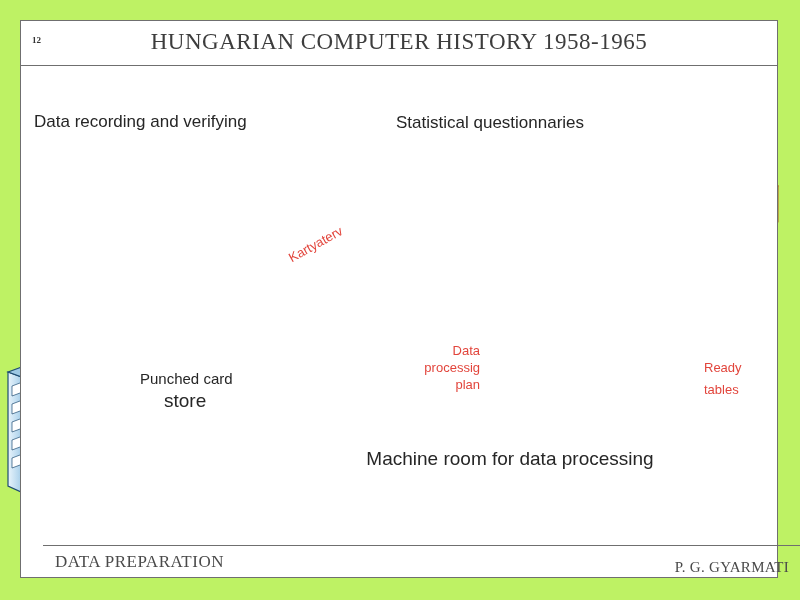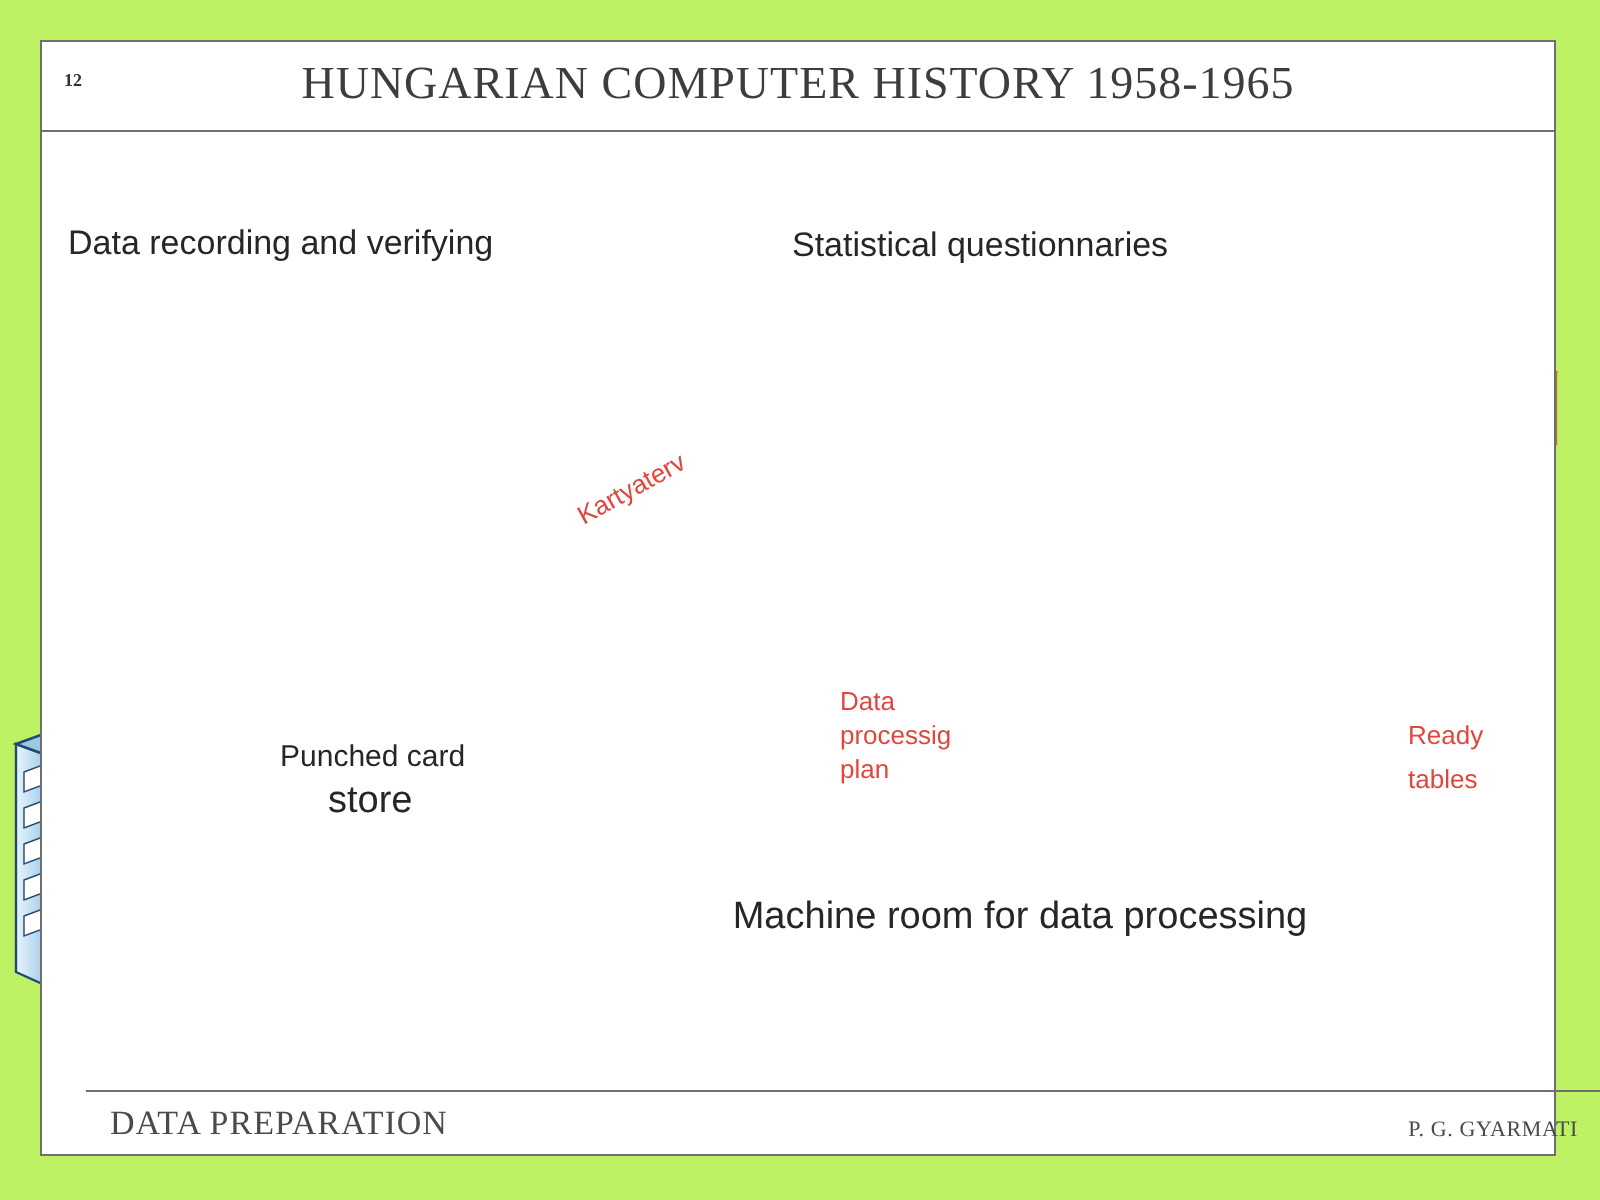--- a/index.html
+++ b/index.html
@@ -17,26 +17,26 @@
              font-size:9px;font-weight:bold;color:#333;}
   .title-text{position:absolute;left:0;top:9px;width:758px;text-align:center;
               font-family:"Liberation Serif",serif;font-size:23px;letter-spacing:.5px;
               color:#3d3d3d;white-space:nowrap;}
 
   .footer-bar{position:absolute;left:20px;top:545px;width:758px;height:33px;
               border-top:1px solid #6f6f6f;box-sizing:border-box;margin-left:23px;}
   .footer-left{position:absolute;left:12px;top:6px;font-family:"Liberation Serif",serif;
                font-size:17px;color:#4a4a4a;letter-spacing:.5px;}
   .footer-right{position:absolute;right:12px;top:13px;font-family:"Liberation Serif",serif;
-                font-size:11px;color:#4a4a4a;letter-spacing:.3px;}
+                font-size:15px;color:#4a4a4a;letter-spacing:.3px;}
 
   
   .lbl{position:absolute;color:#262626;font-size:17px;line-height:1.15;white-space:pre;}
   .lbl-red{position:absolute;color:#e2453c;font-size:13px;line-height:1.18;
-           text-align:left;white-space:pre;font-weight:400;}
+           text-align:right;white-space:pre;font-weight:400;}
 
   .artwork{position:absolute;left:0;top:0;width:800px;height:600px;
            pointer-events:none;}
 
   .machine-room-label{position:absolute;left:260px;top:448px;width:500px;
       text-align:center;font-size:19px;color:#262626;}
 
   .kartya{position:absolute;left:286px;top:252px;color:#e2453c;font-size:13px;
           transform:rotate(-29deg);transform-origin:left top;white-space:nowrap;}
 </style>

